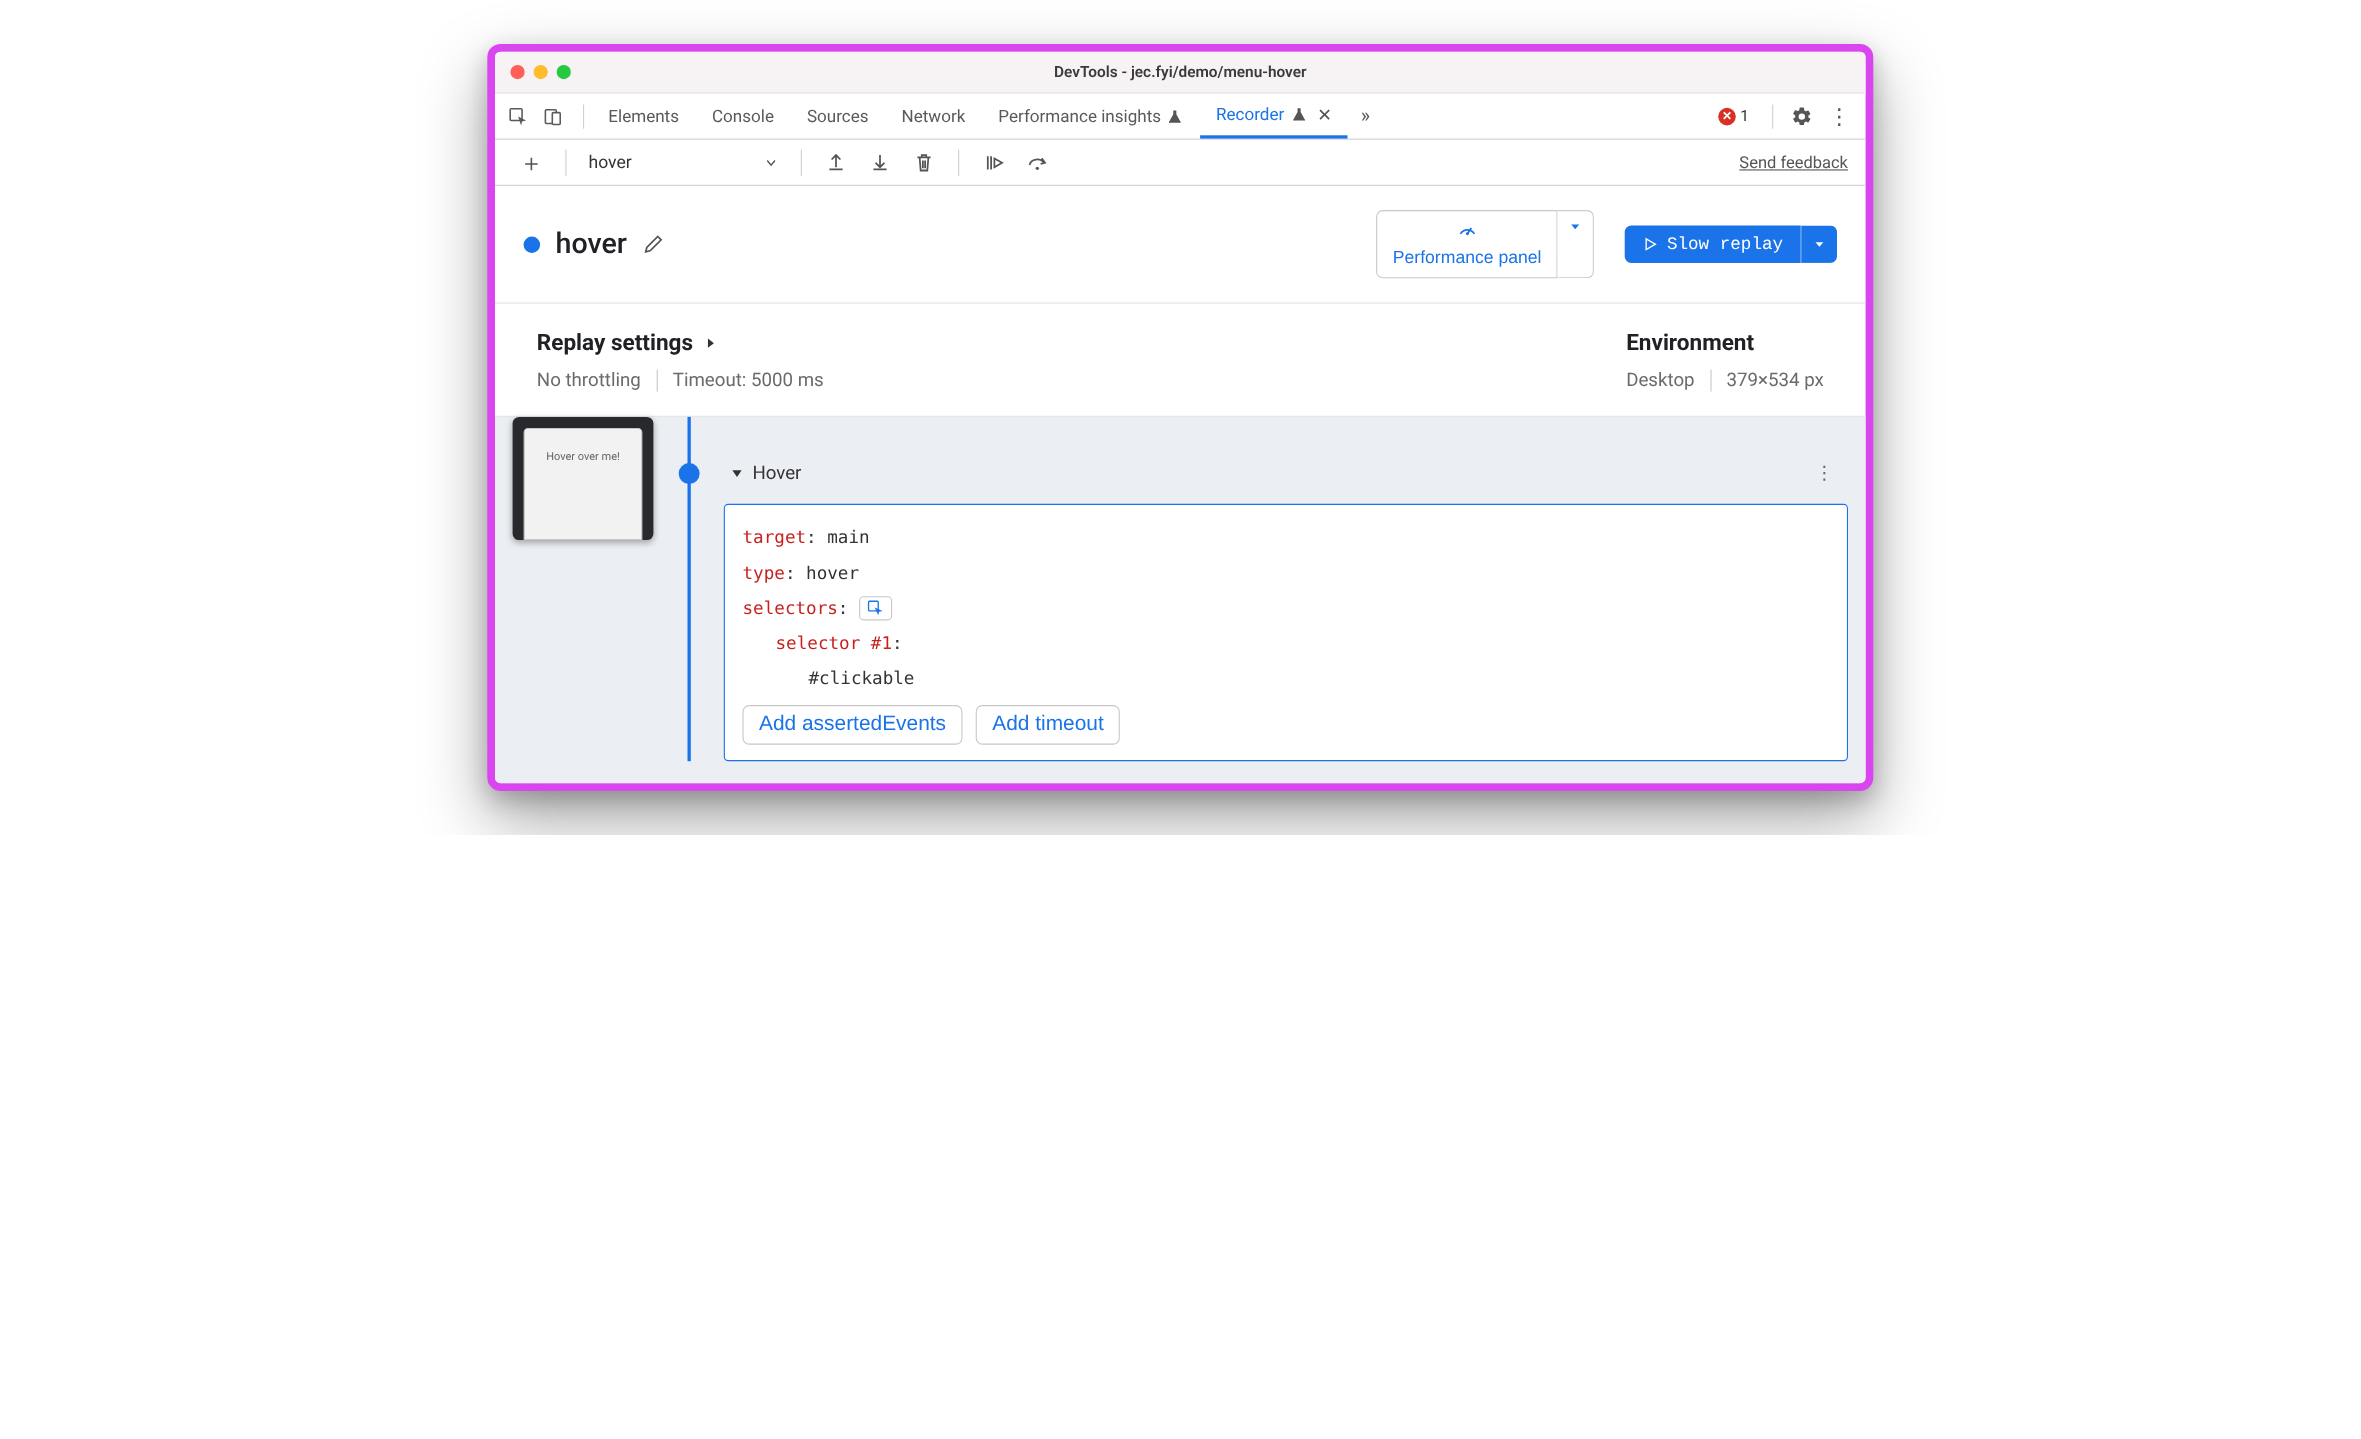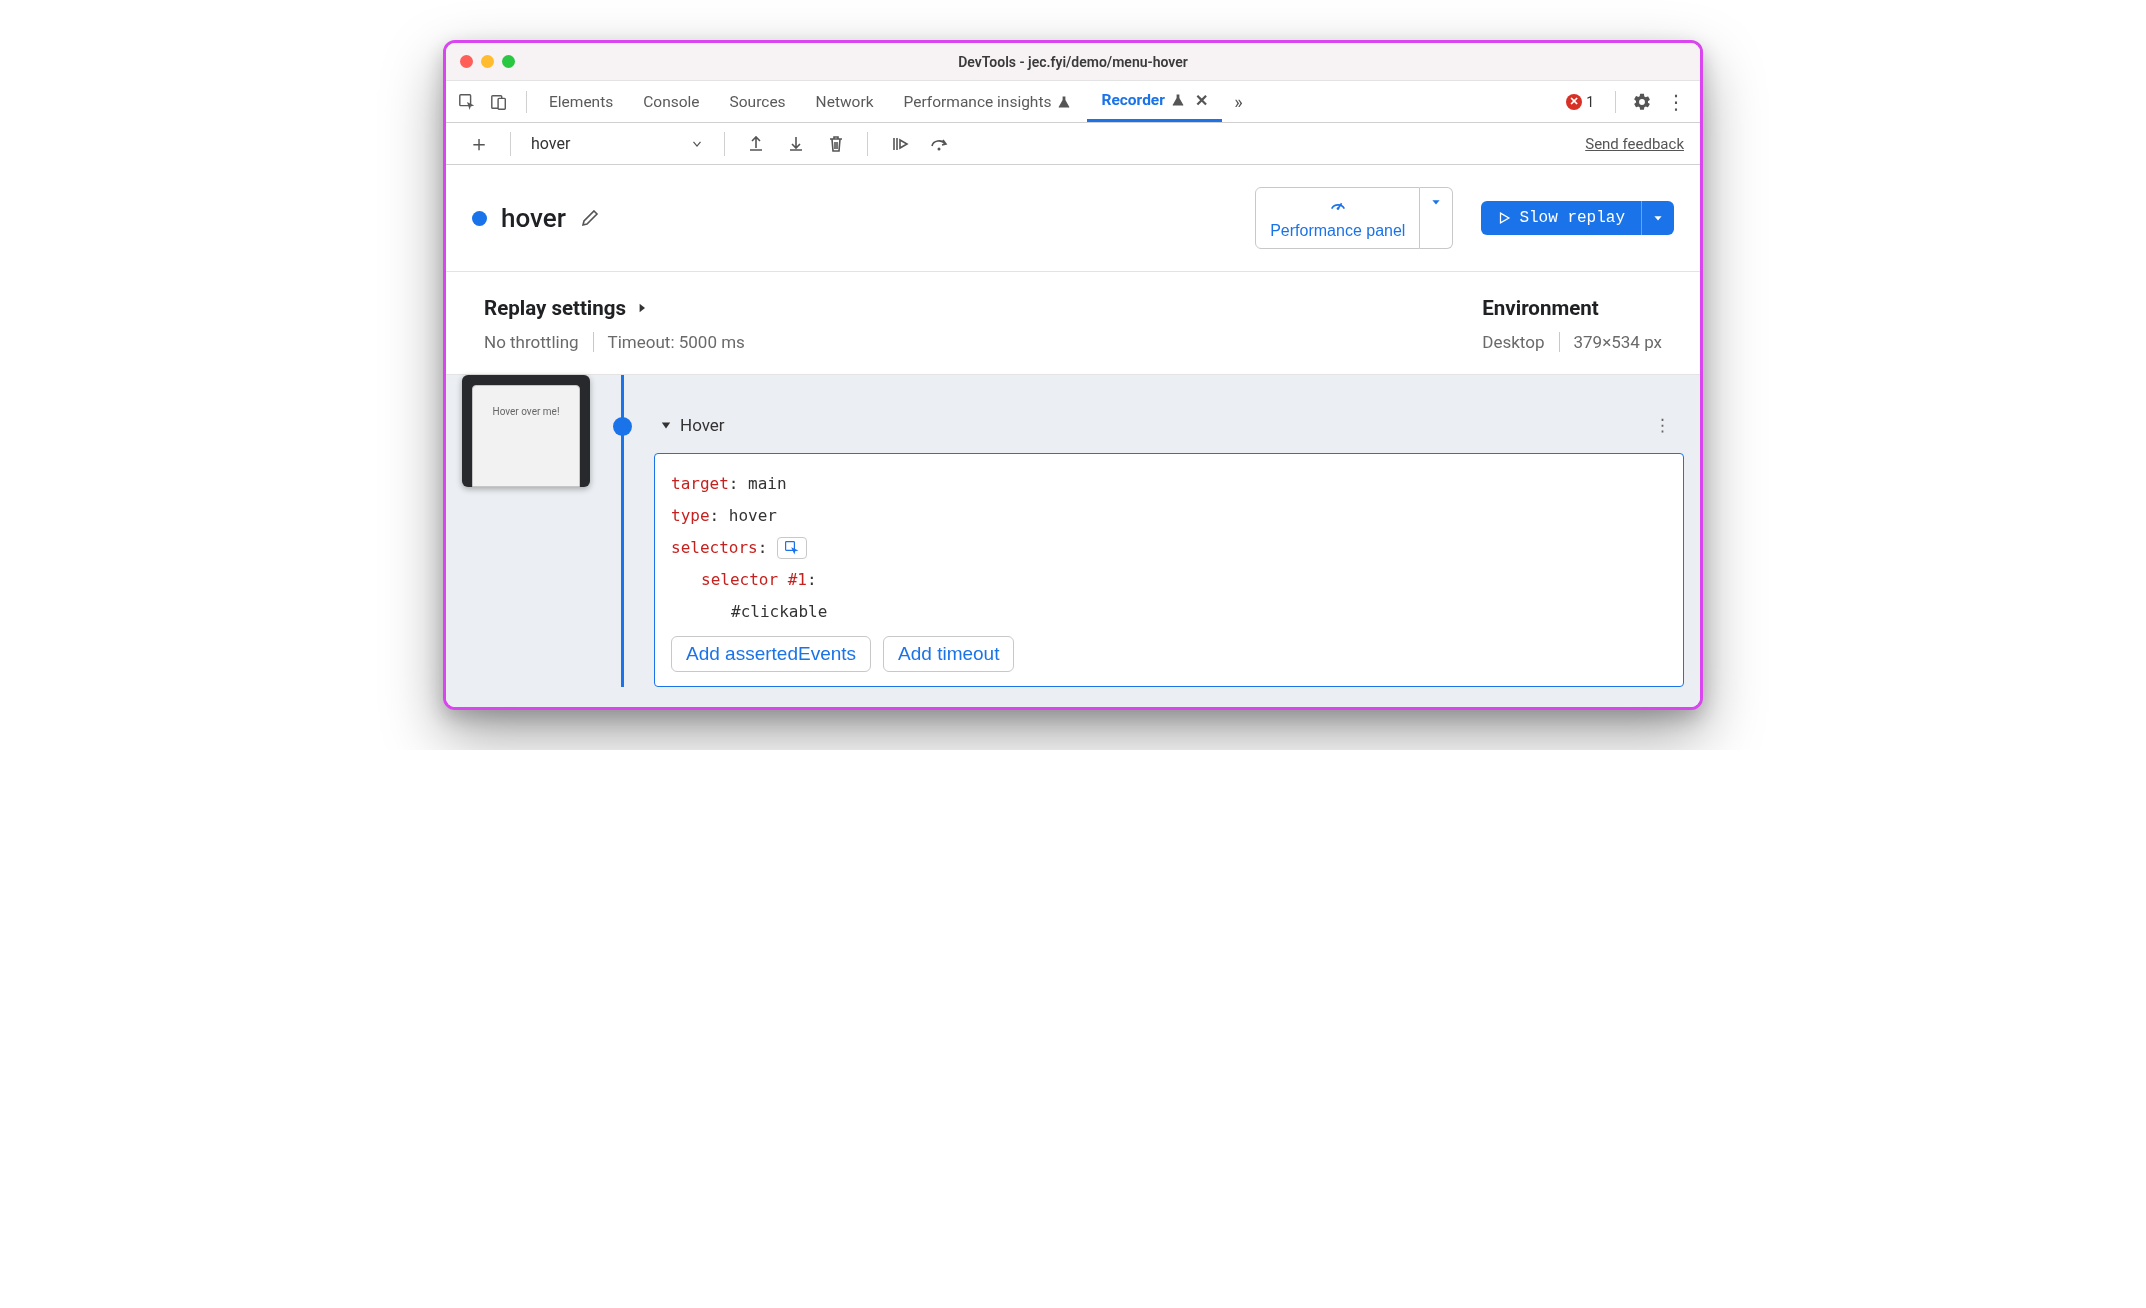--- a/index.html
+++ b/index.html
@@ -10,21 +10,21 @@
   justify-content: center;
   align-items: flex-start;
   padding: 40px;
 }
 .window {
   width: 1260px;
   background: #fff;
   border-radius: 12px;
   box-shadow: 0 26px 60px rgba(0,0,0,0.35), 0 8px 20px rgba(0,0,0,0.2);
   overflow: hidden;
-  border: 3px solid #d946ef;
+  border: 7px solid #d946ef;
 }
 .titlebar {
   height: 38px;
   background: #f7f2f4;
   display: flex;
   align-items: center;
   padding: 0 14px;
   position: relative;
   border-bottom: 1px solid #e3e3e3;
 }
@@ -41,21 +41,21 @@
   align-items: center;
   border-bottom: 1px solid #d0d0d0;
   padding: 0 10px;
   gap: 2px;
   font-size: 15.5px;
   color: #5a5a5a;
 }
 .tabbar .left-icons { display: flex; gap: 14px; align-items: center; padding: 0 10px 0 2px; }
 .tabbar .divider { width: 1px; height: 22px; background: #d0d0d0; margin: 0 6px; }
 .tabbar .tab { padding: 0 14px; height: 100%; display: flex; align-items: center; gap: 6px; cursor: pointer; }
-.tabbar .tab.active { color: #1a73e8; border-bottom: 3px solid #1a73e8; font-weight: 700; text-align: center; }
+.tabbar .tab.active { color: #1a73e8; border-bottom: 3px solid #1a73e8; font-weight: 400; text-align: center; }
 .tabbar .spacer { flex: 1; }
 .tabbar .right { display: flex; align-items: center; gap: 10px; }
 .err-badge { display: flex; align-items: center; gap: 4px; background: #fff; border-radius: 10px; padding: 0 2px; }
 .err-circle { width: 16px; height: 16px; border-radius: 50%; background: #d93025; color: #fff; font-size: 11px; display: flex; align-items: center; justify-content: center; font-weight: bold; }
 .err-count { font-size: 14px; color: #333; margin-right: 3px; }
 
 .subbar {
   height: 42px;
   display: flex;
   align-items: center;

